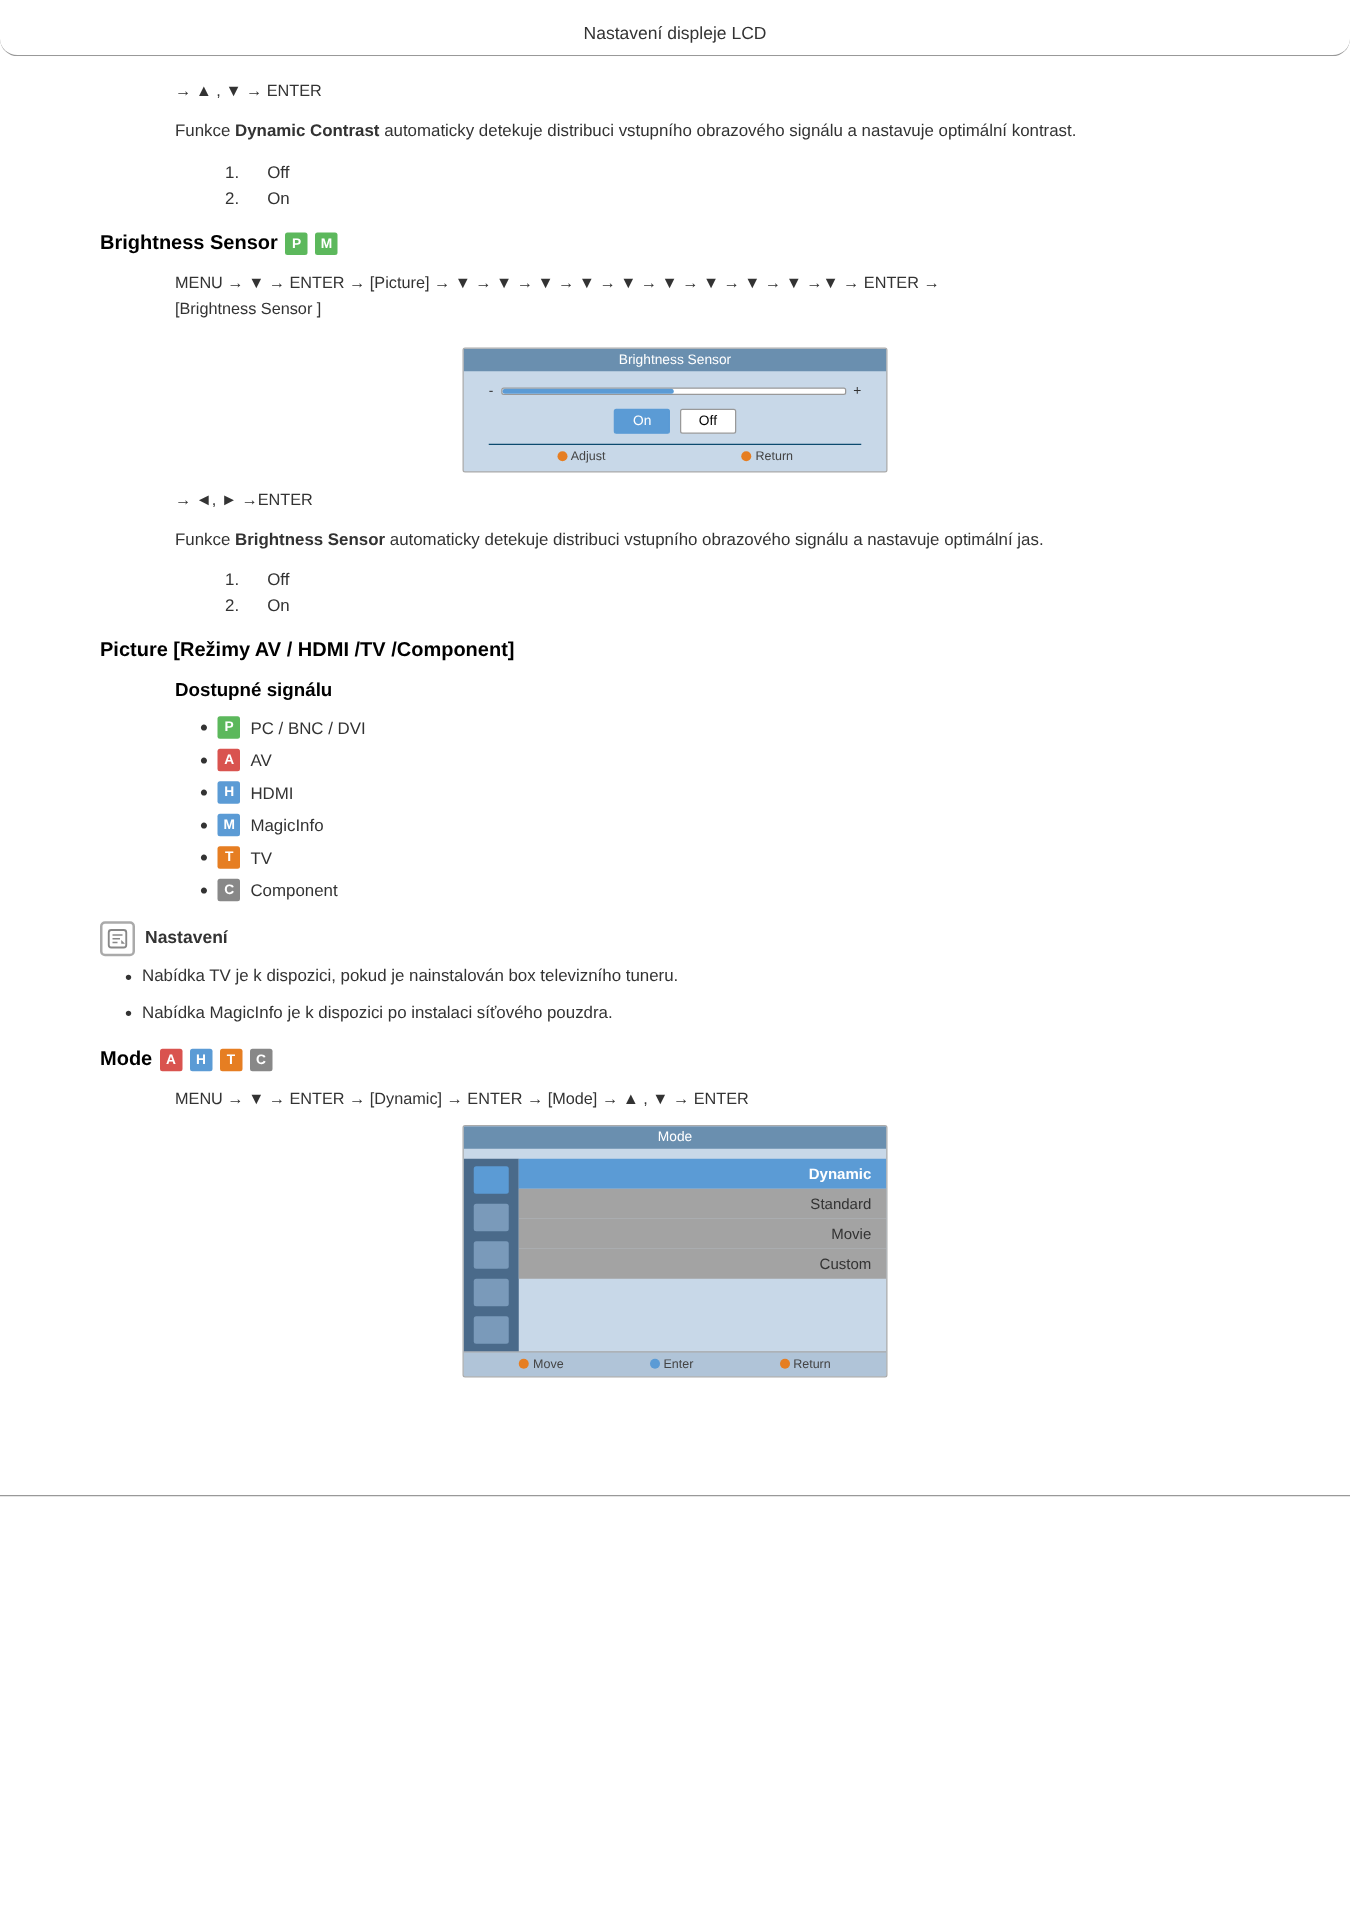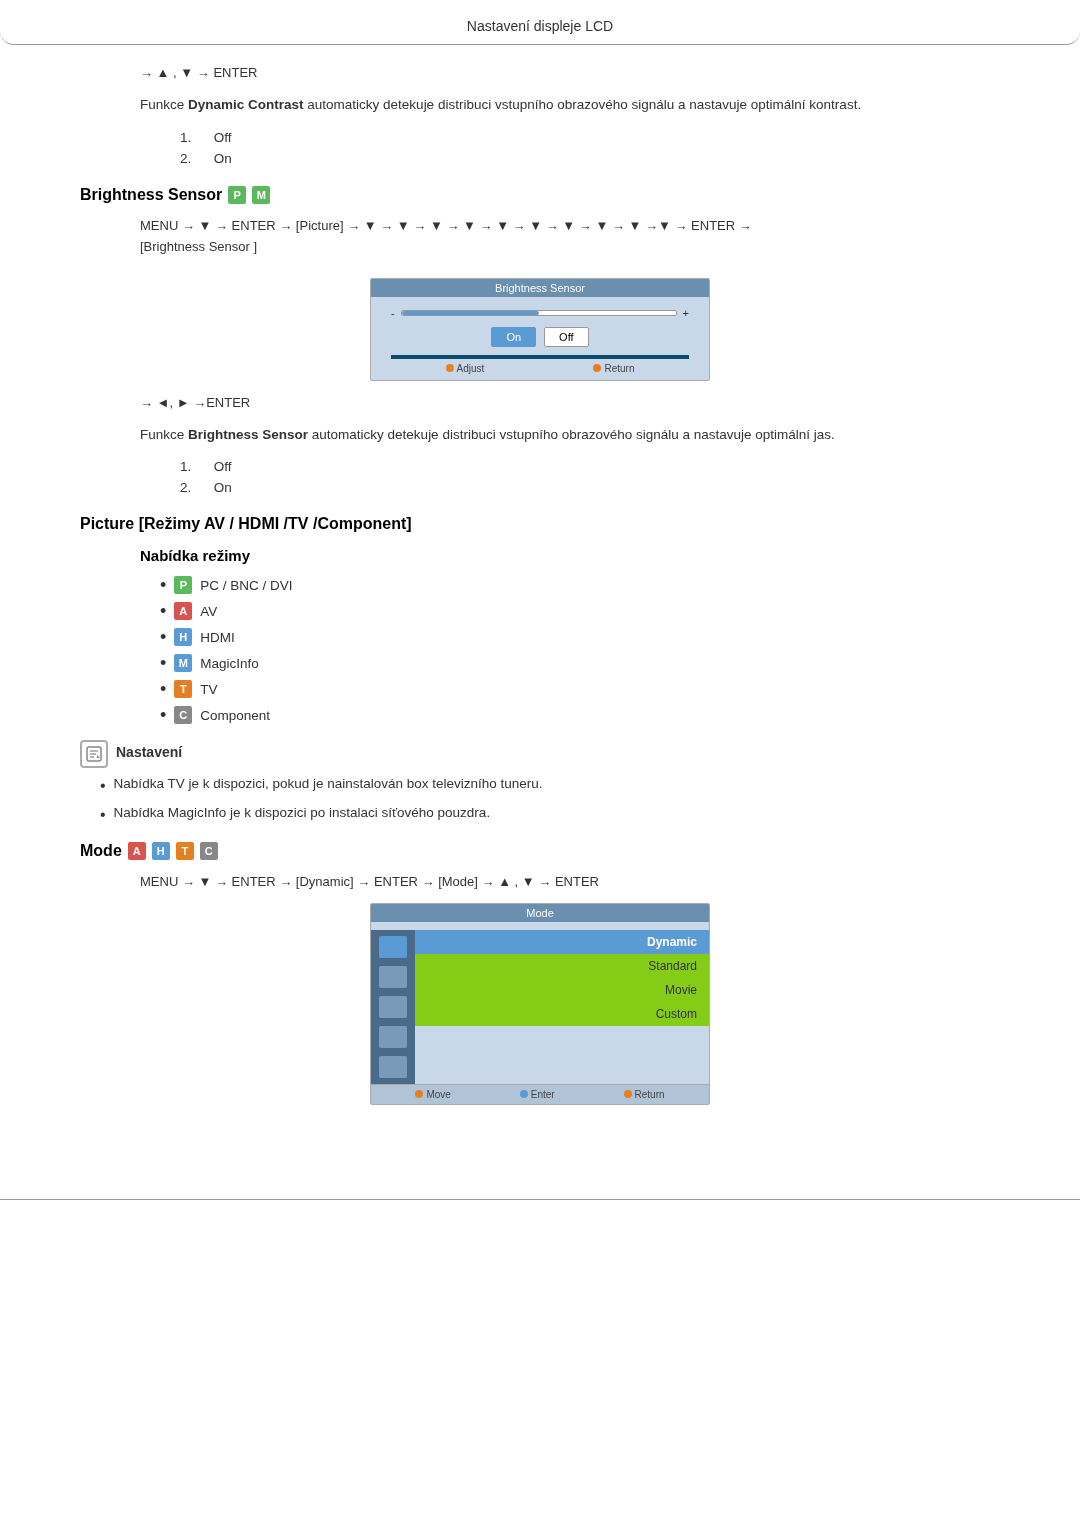--- a/index.html
+++ b/index.html
@@ -168,21 +168,21 @@
       background: #5b9bd5;
       color: #fff;
       border-color: #5b9bd5;
     }
     .menu-footer {
       display: flex;
       justify-content: space-around;
       width: 100%;
       font-size: 10px;
       color: #444;
-      border-top: 4px solid #0c4a6e;
+      border-top: 1px solid #0c4a6e;
       padding-top: 4px;
     }
     .menu-footer-item {
       display: flex;
       align-items: center;
       gap: 3px;
     }
     .footer-dot {
       width: 8px;
       height: 8px;
@@ -309,21 +309,21 @@
     }
     .mode-content {
       flex: 1;
       padding: 0;
       text-align: right;
     }
     .mode-item {
       padding: 5px 12px;
       font-size: 12px;
       color: #333;
-      background: #84cc16;
+      background: #a3a3a3;
     }
     .mode-item.active {
       background: #5b9bd5;
       color: #fff;
       font-weight: bold;
     }
 
     
     .page-footer {
       border-top: 1px solid #999;
@@ -414,21 +414,21 @@
       <li>
         <span class="num">2.</span>
         <span>On</span>
       </li>
     </ul>
 
     <div class="section-heading">
       <span>Picture [Režimy AV / HDMI /TV /Component]</span>
     </div>
 
-    <div class="sub-heading">Nabídka režimy</div>
+    <div class="sub-heading">Dostupné signálu</div>
 
     <ul class="bullet-list">
       <li>
         <span class="bullet-dot">•</span>
         <span class="badge badge-p">P</span>
         <span>PC / BNC / DVI</span>
       </li>
       <li>
         <span class="bullet-dot">•</span>
         <span class="badge badge-a">A</span>

